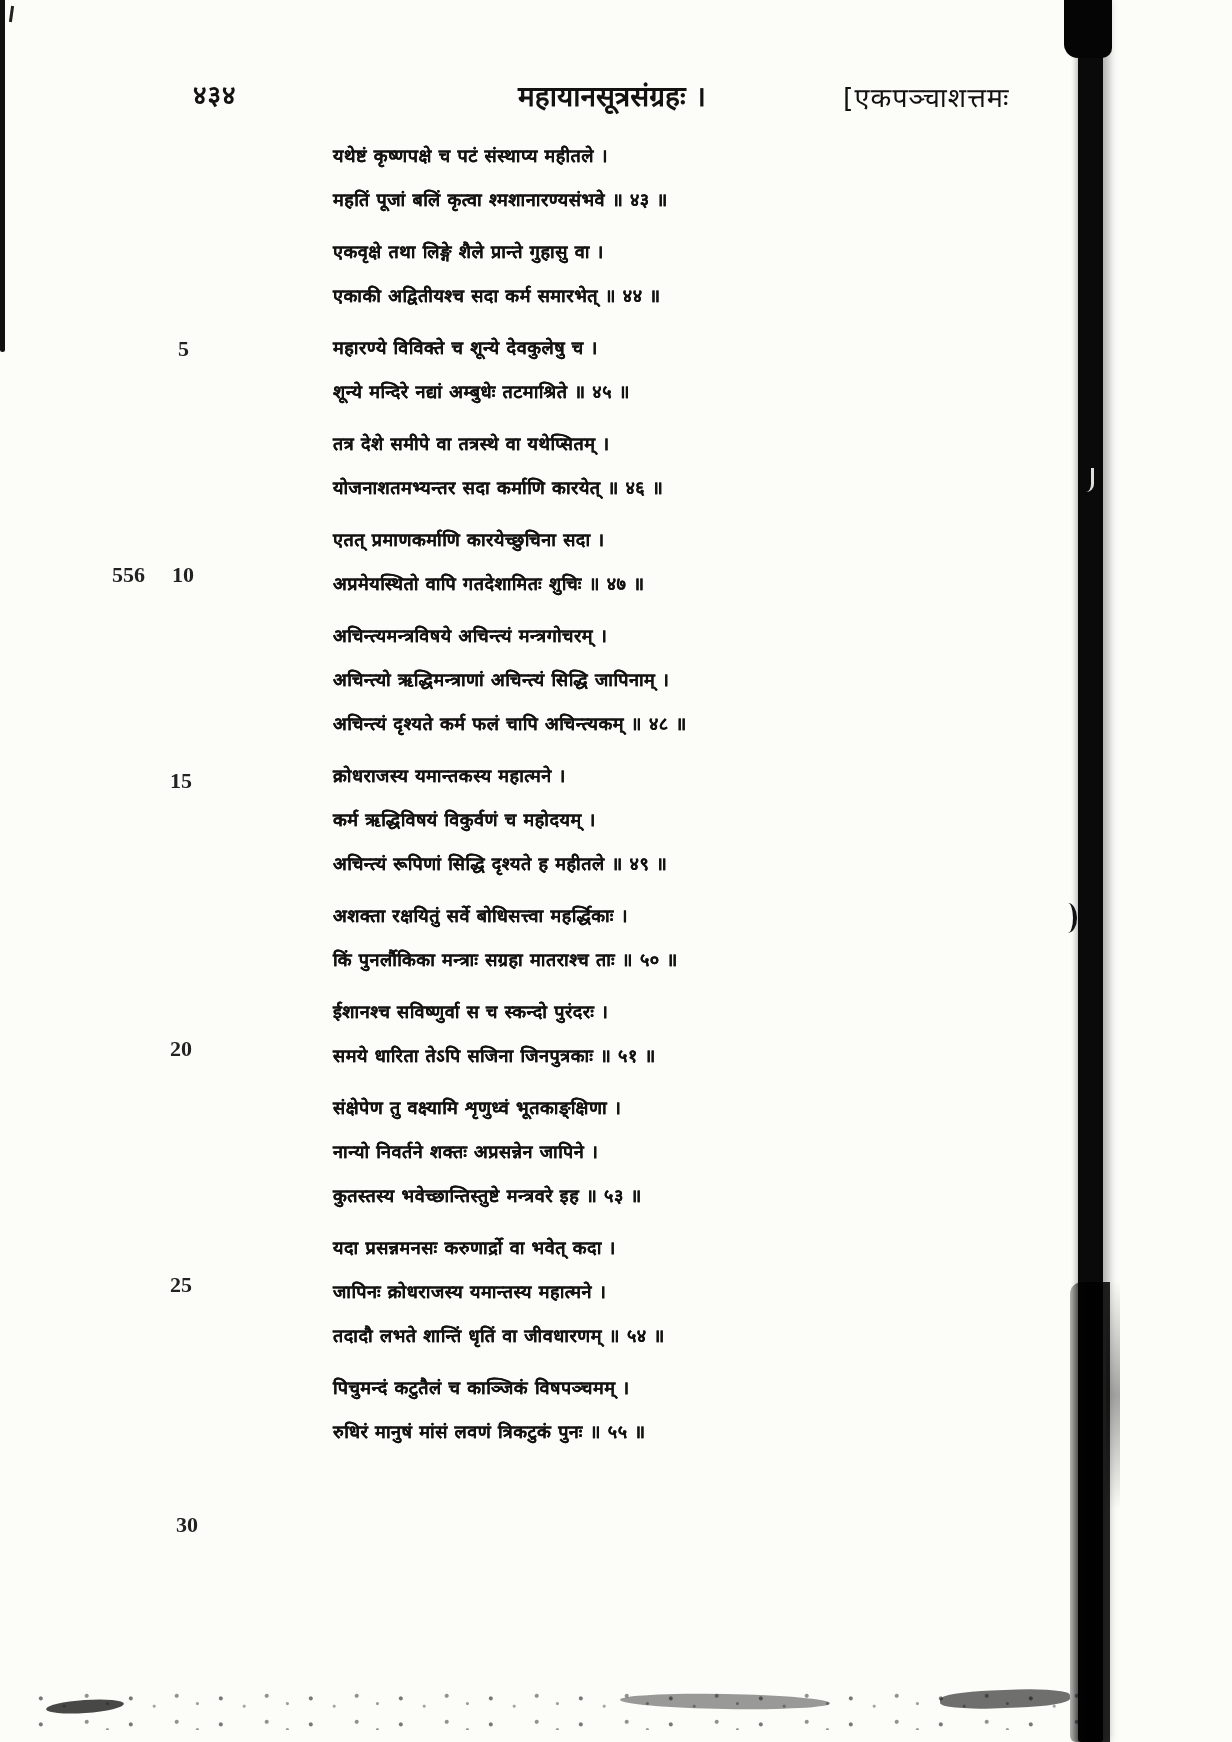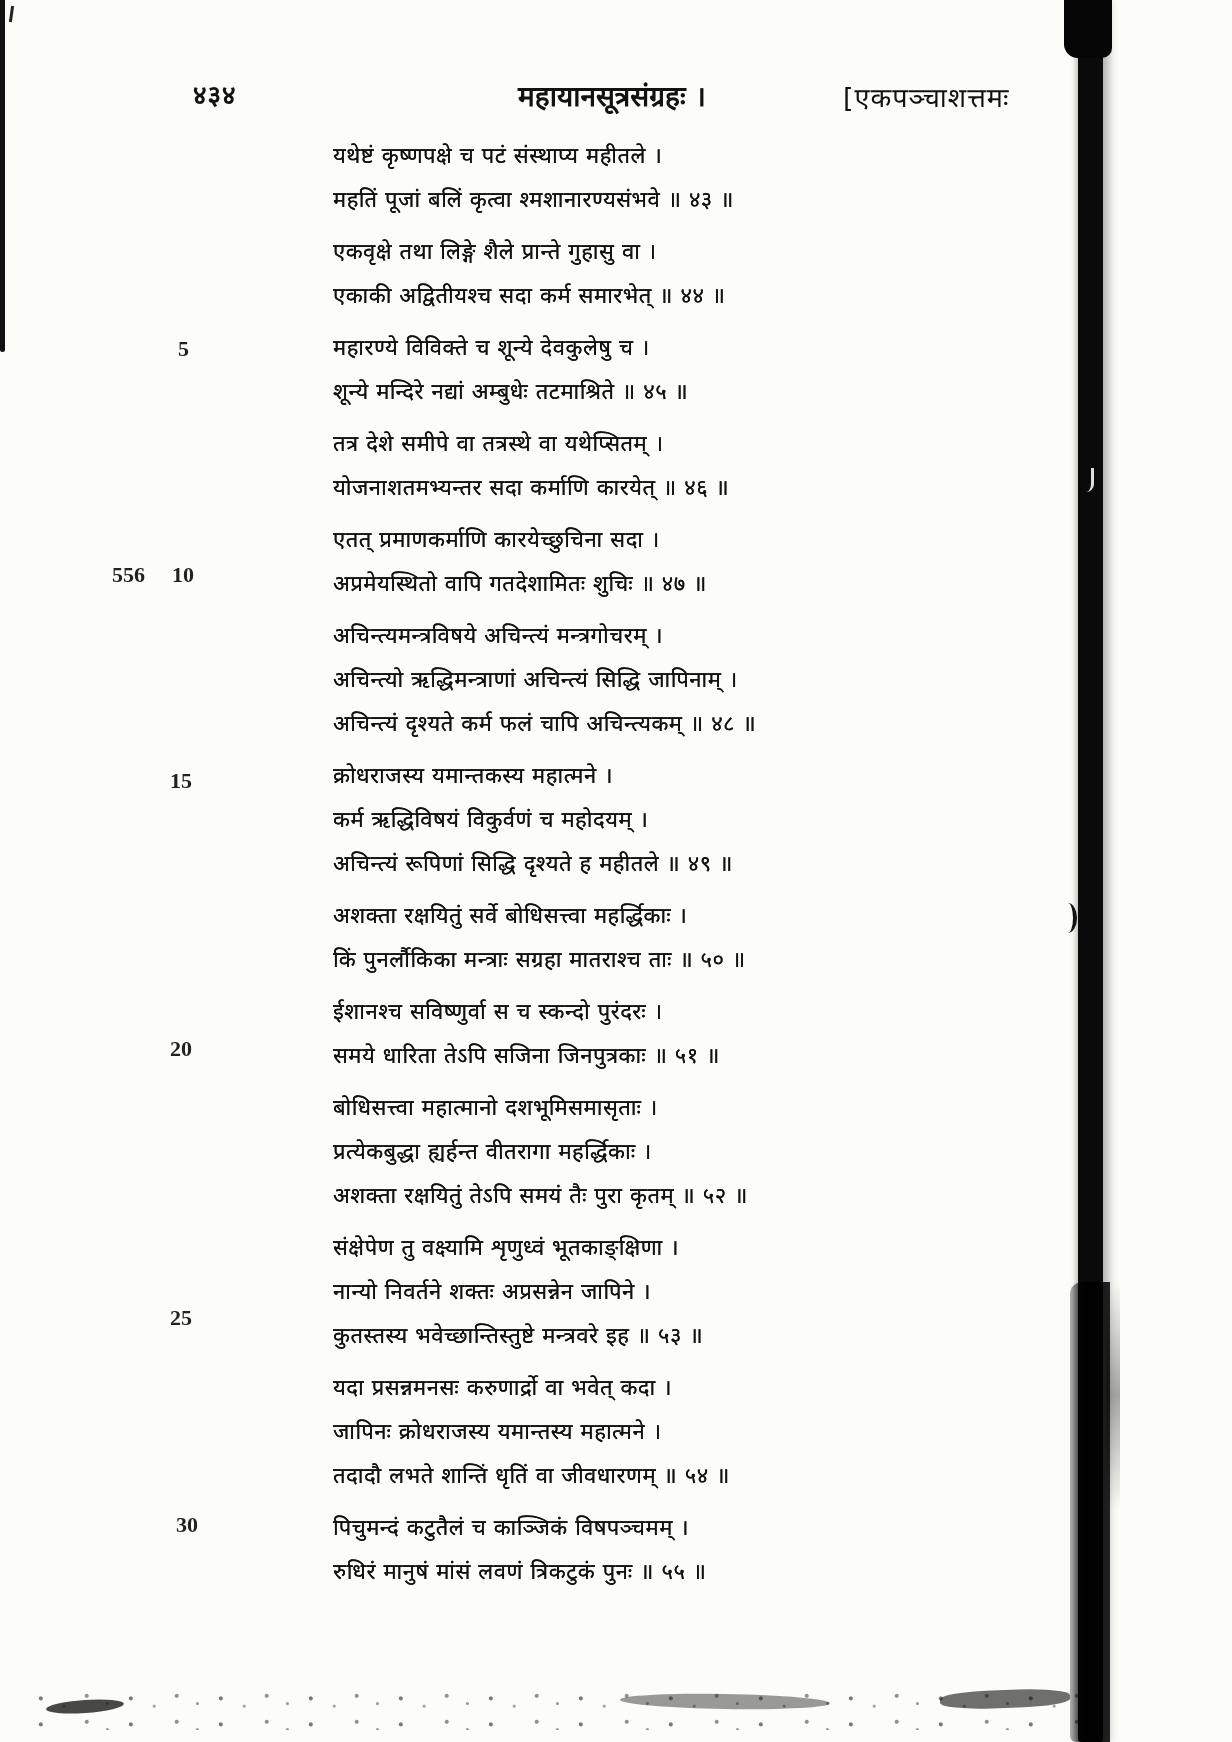--- a/index.html
+++ b/index.html
@@ -26,21 +26,21 @@
     font-size:27px;font-weight:400;letter-spacing:1px;
   }
 
   
   .body-col{
     position:absolute;top:134px;left:333px;width:600px;
   }
   .verse{margin:0 0 8px 0;}
   .verse p{
     margin:0;padding:0;
-    font-size:22px;font-weight:400;line-height:44px;
+    font-size:18px;font-weight:700;line-height:44px;
     white-space:nowrap;
     letter-spacing:0.5px;
     text-shadow:0 0 0.6px #222;
   }
 
   
   .margin-note{
     position:absolute;
     font-family:"Liberation Serif","DejaVu Serif",serif;
     font-size:22px;font-weight:600;color:#222;
@@ -115,21 +115,21 @@
     <div class="page-number">४३४</div>
     <div class="running-title">महायानसूत्रसंग्रहः ।</div>
     <div class="chapter-marker">[एकपञ्चाशत्तमः</div>
   </div>
 
   <div class="margin-note" style="left:178px;top:336px;">5</div>
   <div class="margin-note" style="left:112px;top:562px;">556</div>
   <div class="margin-note" style="left:172px;top:562px;">10</div>
   <div class="margin-note" style="left:170px;top:768px;">15</div>
   <div class="margin-note" style="left:170px;top:1036px;">20</div>
-  <div class="margin-note" style="left:170px;top:1272px;margin-top:33px;">25</div>
+  <div class="margin-note" style="left:170px;top:1272px;">25</div>
   <div class="margin-note" style="left:176px;top:1512px;">30</div>
 
   <div class="body-col">
 
     <div class="verse">
       <p>यथेष्टं कृष्णपक्षे च पटं संस्थाप्य महीतले ।</p>
       <p>महतिं पूजां बलिं कृत्वा श्मशानारण्यसंभवे ॥ ४३ ॥</p>
     </div>
 
     <div class="verse">
@@ -167,25 +167,20 @@
     <div class="verse">
       <p>अशक्ता रक्षयितुं सर्वे बोधिसत्त्वा महर्द्धिकाः ।</p>
       <p>किं पुनर्लौकिका मन्त्राः सग्रहा मातराश्च ताः ॥ ५० ॥</p>
     </div>
 
     <div class="verse">
       <p>ईशानश्च सविष्णुर्वा स च स्कन्दो पुरंदरः ।</p>
       <p>समये धारिता तेऽपि सजिना जिनपुत्रकाः ॥ ५१ ॥</p>
     </div>
 
-    <div class="verse">
-      <p>बोधिसत्त्वा महात्मानो दशभूमिसमासृताः ।</p>
-      <p>प्रत्येकबुद्धा ह्यर्हन्त वीतरागा महर्द्धिकाः ।</p>
-      <p>अशक्ता रक्षयितुं तेऽपि समयं तैः पुरा कृतम् ॥ ५२ ॥</p>
-    </div>
 
     <div class="verse">
       <p>संक्षेपेण तु वक्ष्यामि शृणुध्वं भूतकाङ्क्षिणा ।</p>
       <p>नान्यो निवर्तने शक्तः अप्रसन्नेन जापिने ।</p>
       <p>कुतस्तस्य भवेच्छान्तिस्तुष्टे मन्त्रवरे इह ॥ ५३ ॥</p>
     </div>
 
     <div class="verse">
       <p>यदा प्रसन्नमनसः करुणार्द्रो वा भवेत् कदा ।</p>
       <p>जापिनः क्रोधराजस्य यमान्तस्य महात्मने ।</p>

